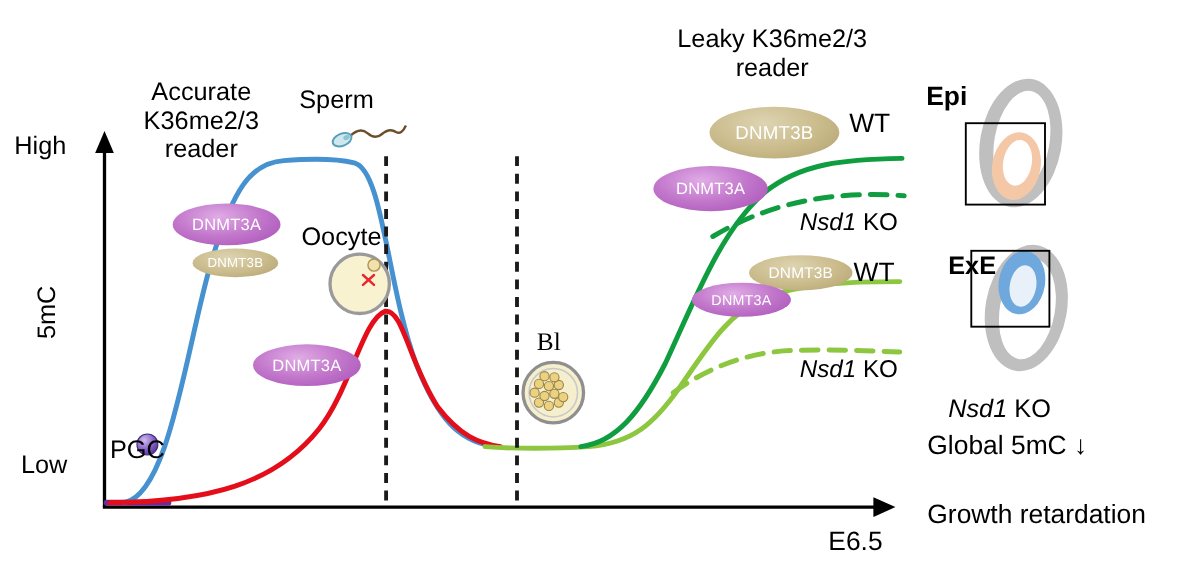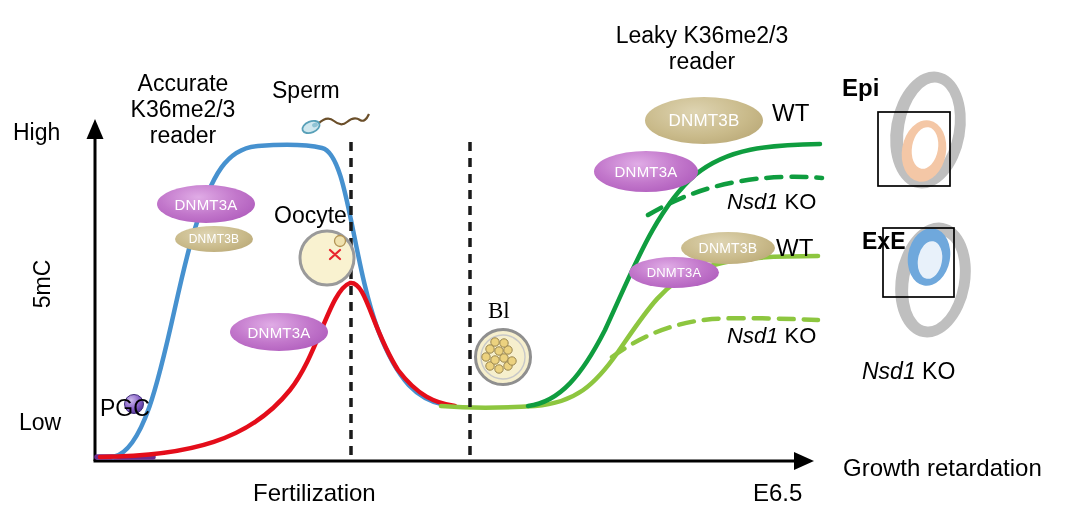--- a/index.html
+++ b/index.html
@@ -121,21 +121,20 @@
       <ellipse cx="934" cy="281" rx="25" ry="46" transform="rotate(10 934 281)" fill="#ffffff"></ellipse>
       <ellipse cx="929" cy="257" rx="21" ry="29" transform="rotate(10 929 257)" fill="#6fa8dc"></ellipse>
       <ellipse cx="930" cy="260" rx="12" ry="19" transform="rotate(10 930 260)" fill="#e8f1fa"></ellipse>
       <rect x="883" y="228" width="71" height="69" fill="none" stroke="#000" stroke-width="1.7"></rect>
     </g>
   </svg>
 
   <div class="lbl" style="left:13px; top:119px; font-size:23px;">High</div>
   <div class="lbl center" style="left:4px; top:271px; width:76px; font-size:23px; transform:rotate(-90deg);">5mC</div>
   <div class="lbl" style="left:19px; top:409px; font-size:23px;">Low</div>
-  <div class="lbl" style="left:253px; top:479px; font-size:24px;">Fertilization</div>
   <div class="lbl" style="left:753px; top:479px; font-size:24px;">E6.5</div>
 
   <div class="lbl center" style="left:103px; top:70px; width:160px; font-size:23px;">Accurate
 K36me2/3
 reader</div>
   <div class="lbl" style="left:272px; top:77px; font-size:23px;">Sperm</div>
   <div class="lbl" style="left:274px; top:202px; font-size:23px;">Oocyte</div>
   <div class="lbl" style="left:100px; top:363px; font-size:23px;margin-top:32px;">PGC</div>
   <div class="lbl" style="left:488px; top:298px; font-size:23px;font-family:Liberation Serif, serif;">Bl</div>
 
@@ -151,15 +150,16 @@
 reader</div>
   <div class="lbl" style="left:772px; top:99px; font-size:24px;">WT</div>
   <div class="lbl" style="left:727px; top:190px; font-size:22px;"><i class="ital">Nsd1</i><span> KO</span></div>
   <div class="lbl" style="left:776px; top:234px; font-size:24px;">WT</div>
   <div class="lbl" style="left:727px; top:324px; font-size:22px;"><i class="ital">Nsd1</i><span> KO</span></div>
 
   <div class="lbl bold" style="left:842px; top:74px; font-size:24px;">Epi</div>
   <div class="lbl bold" style="left:862px; top:228px; font-size:23px;">ExE</div>
 
   <div class="lbl" style="left:862px; top:358px; font-size:23px;"><i class="ital">Nsd1</i><span> KO</span></div>
+  <div class="lbl" style="left:843px; top:392px; font-size:24px;">Global 5mC ↓</div>
   <div class="lbl" style="left:843px; top:454px; font-size:24px;">Growth retardation</div>
 
 </div>
 
 </body></html>

